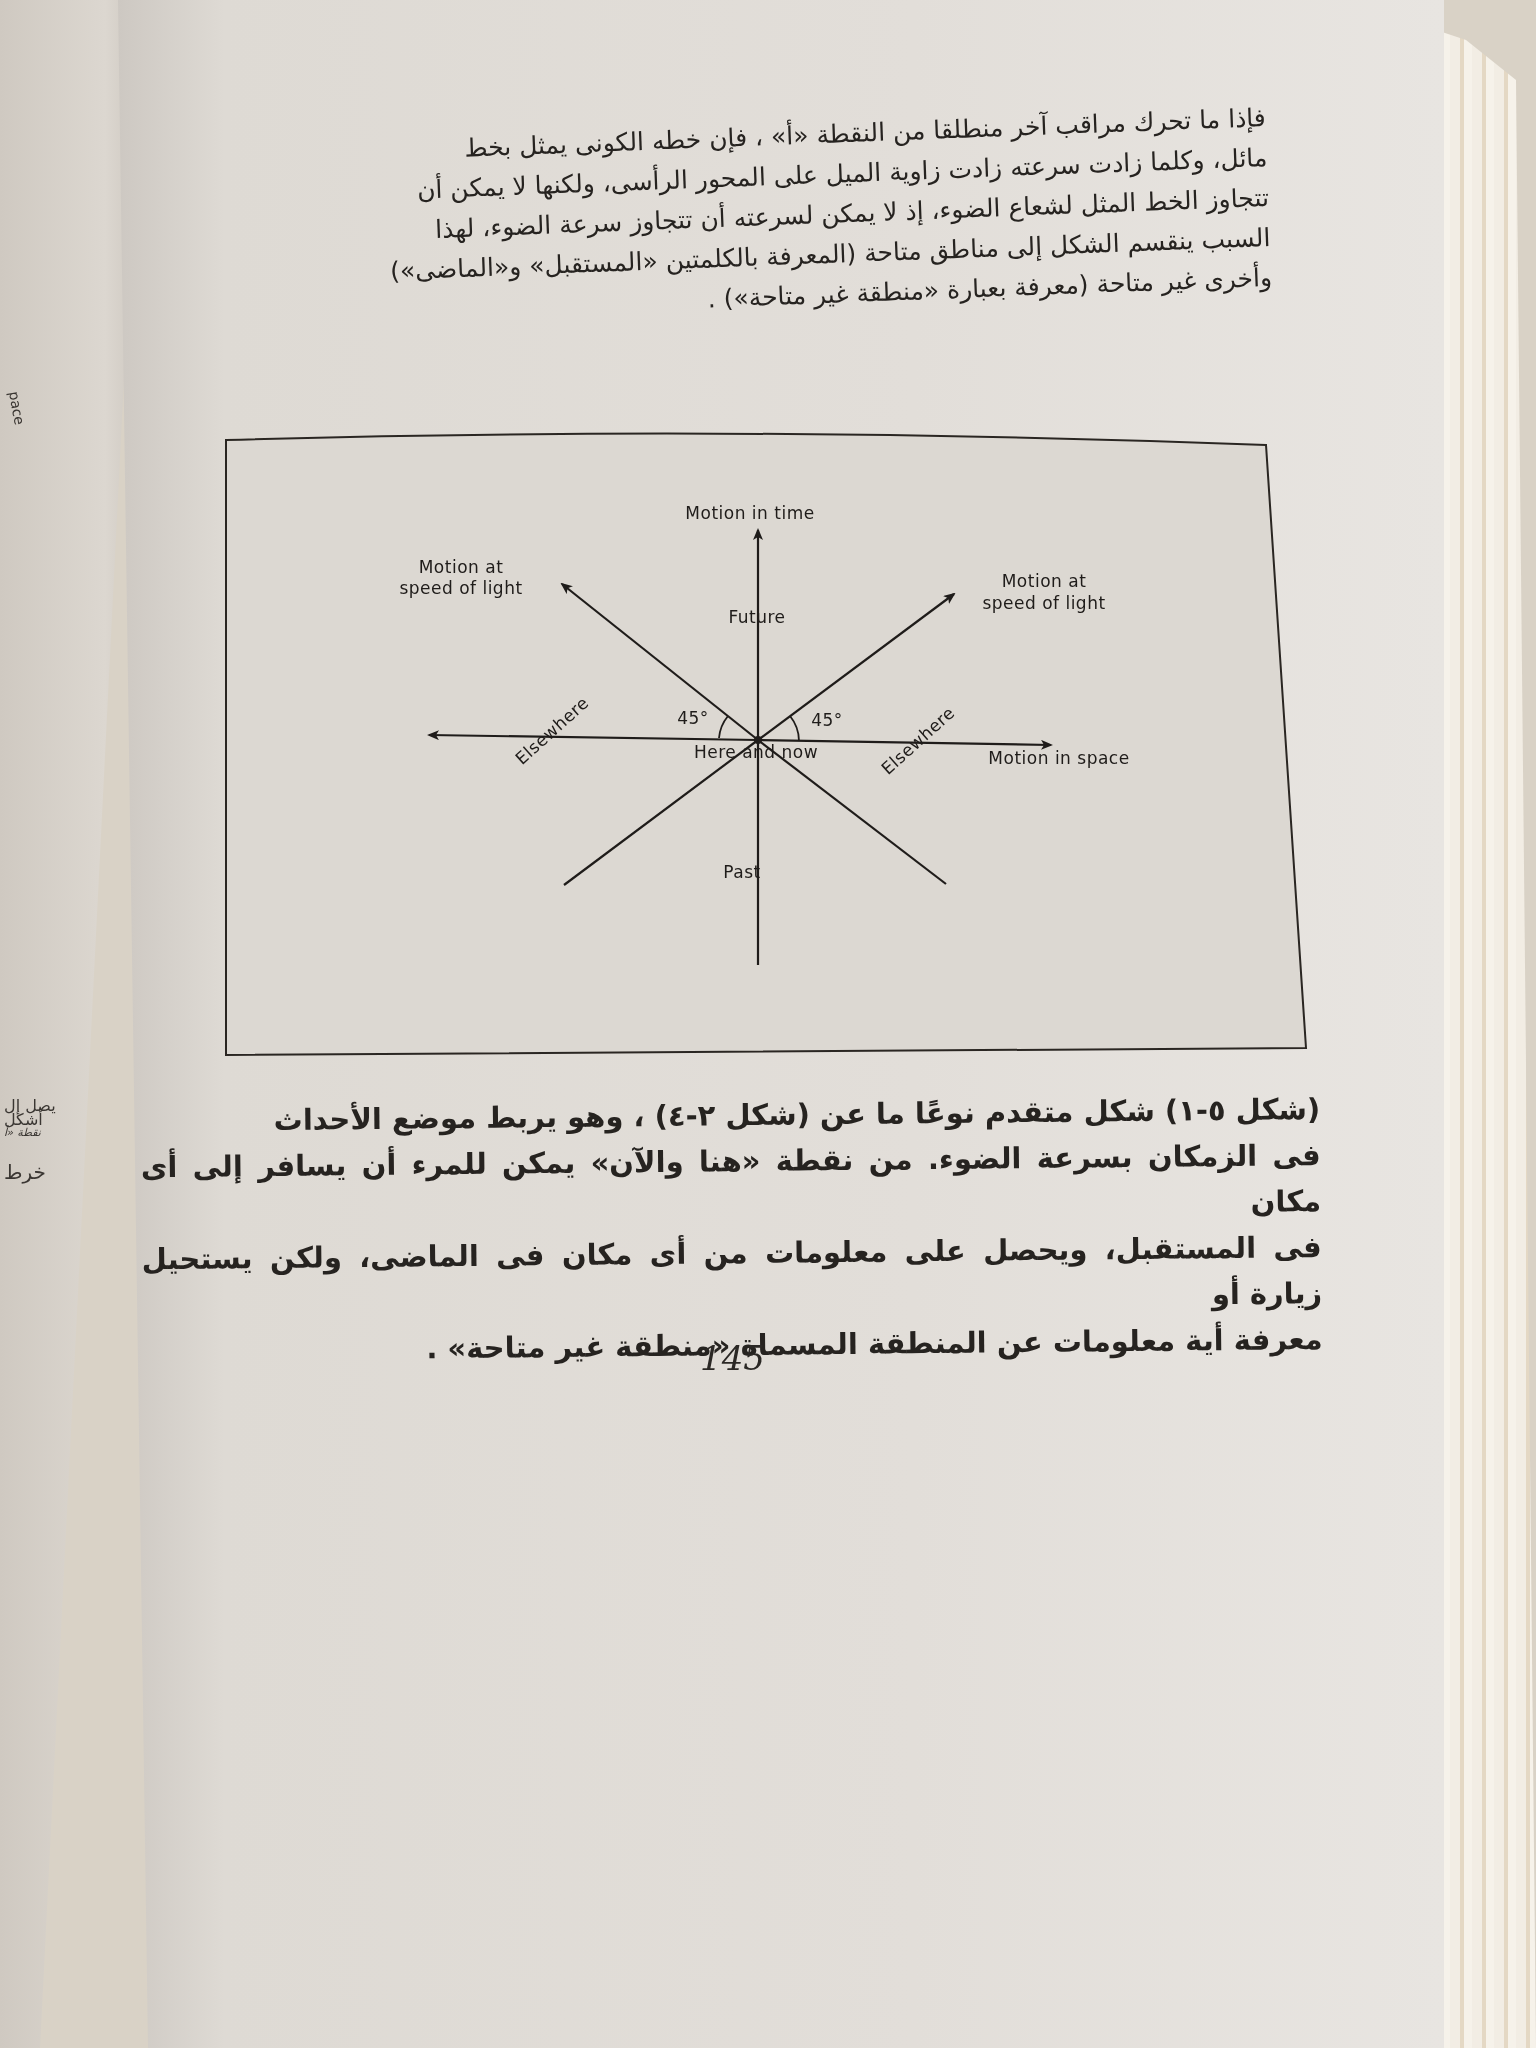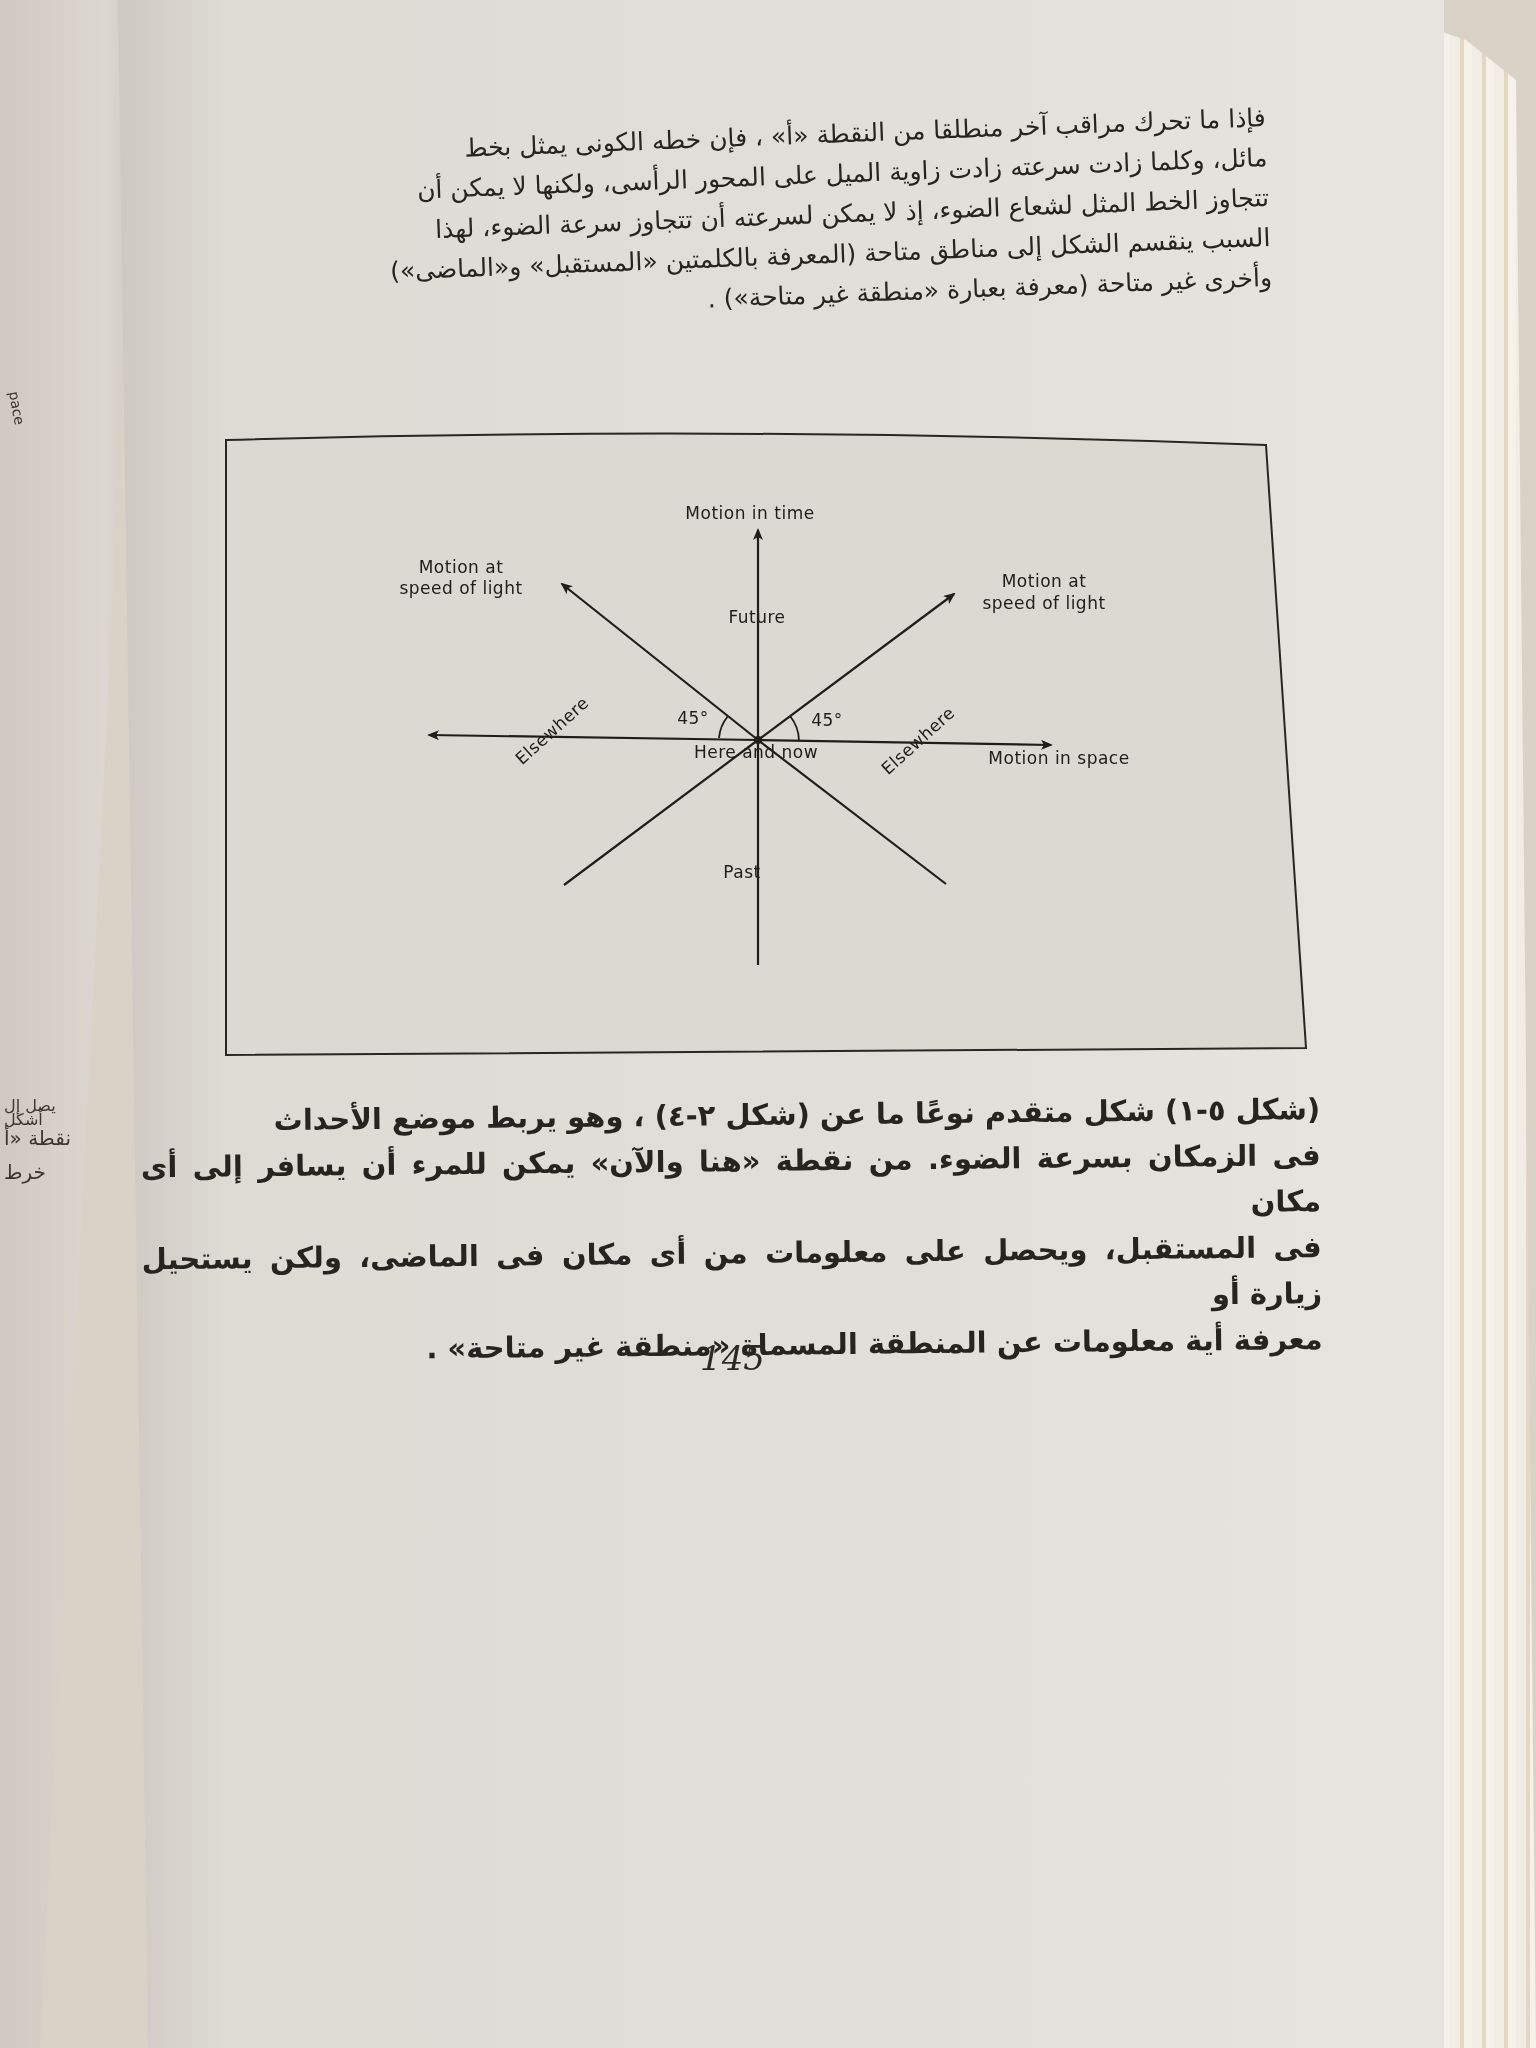--- a/index.html
+++ b/index.html
@@ -40,21 +40,21 @@
   .figure svg { position:absolute; left:0; top:0; }
   .dlabel { font-family:"DejaVu Sans", sans-serif; font-size:17px; fill:#1f1c1a; letter-spacing:0.5px; }
 </style>
 </head>
 <body>
 
 <div class="left-page"></div>
 <span class="left-page-frag" style="left:0;top:400px;direction:ltr;font-size:14px;transform:rotate(80deg);">pace</span>
 <span class="left-page-frag" style="left:4px;top:1066px;font-size:16px;margin-top:44px;">أشكل</span>
 <span class="left-page-frag" style="left:4px;top:1096px;font-size:16px;">يصل إل</span>
-<span class="left-page-frag" style="left:4px;top:1126px;font-size:20px;">نقطة «أ</span>
+<span class="left-page-frag" style="left:4px;top:1126px;font-size:11px;font-style:italic;">نقطة «أ</span>
 <span class="left-page-frag" style="left:4px;top:1160px;font-size:20px;">خرط</span>
 
 <div class="page-stack"></div>
 <div class="page"></div>
 
 <div class="arabic body-text">
   <div>فإذا ما تحرك مراقب آخر منطلقا من النقطة «أ» ، فإن خطه الكونى يمثل بخط</div>
   <div>مائل، وكلما زادت سرعته زادت زاوية الميل على المحور الرأسى، ولكنها لا يمكن أن</div>
   <div>تتجاوز الخط المثل لشعاع الضوء، إذ لا يمكن لسرعته أن تتجاوز سرعة الضوء، لهذا</div>
   <div>السبب ينقسم الشكل إلى مناطق متاحة (المعرفة بالكلمتين «المستقبل» و«الماضى»)</div>

